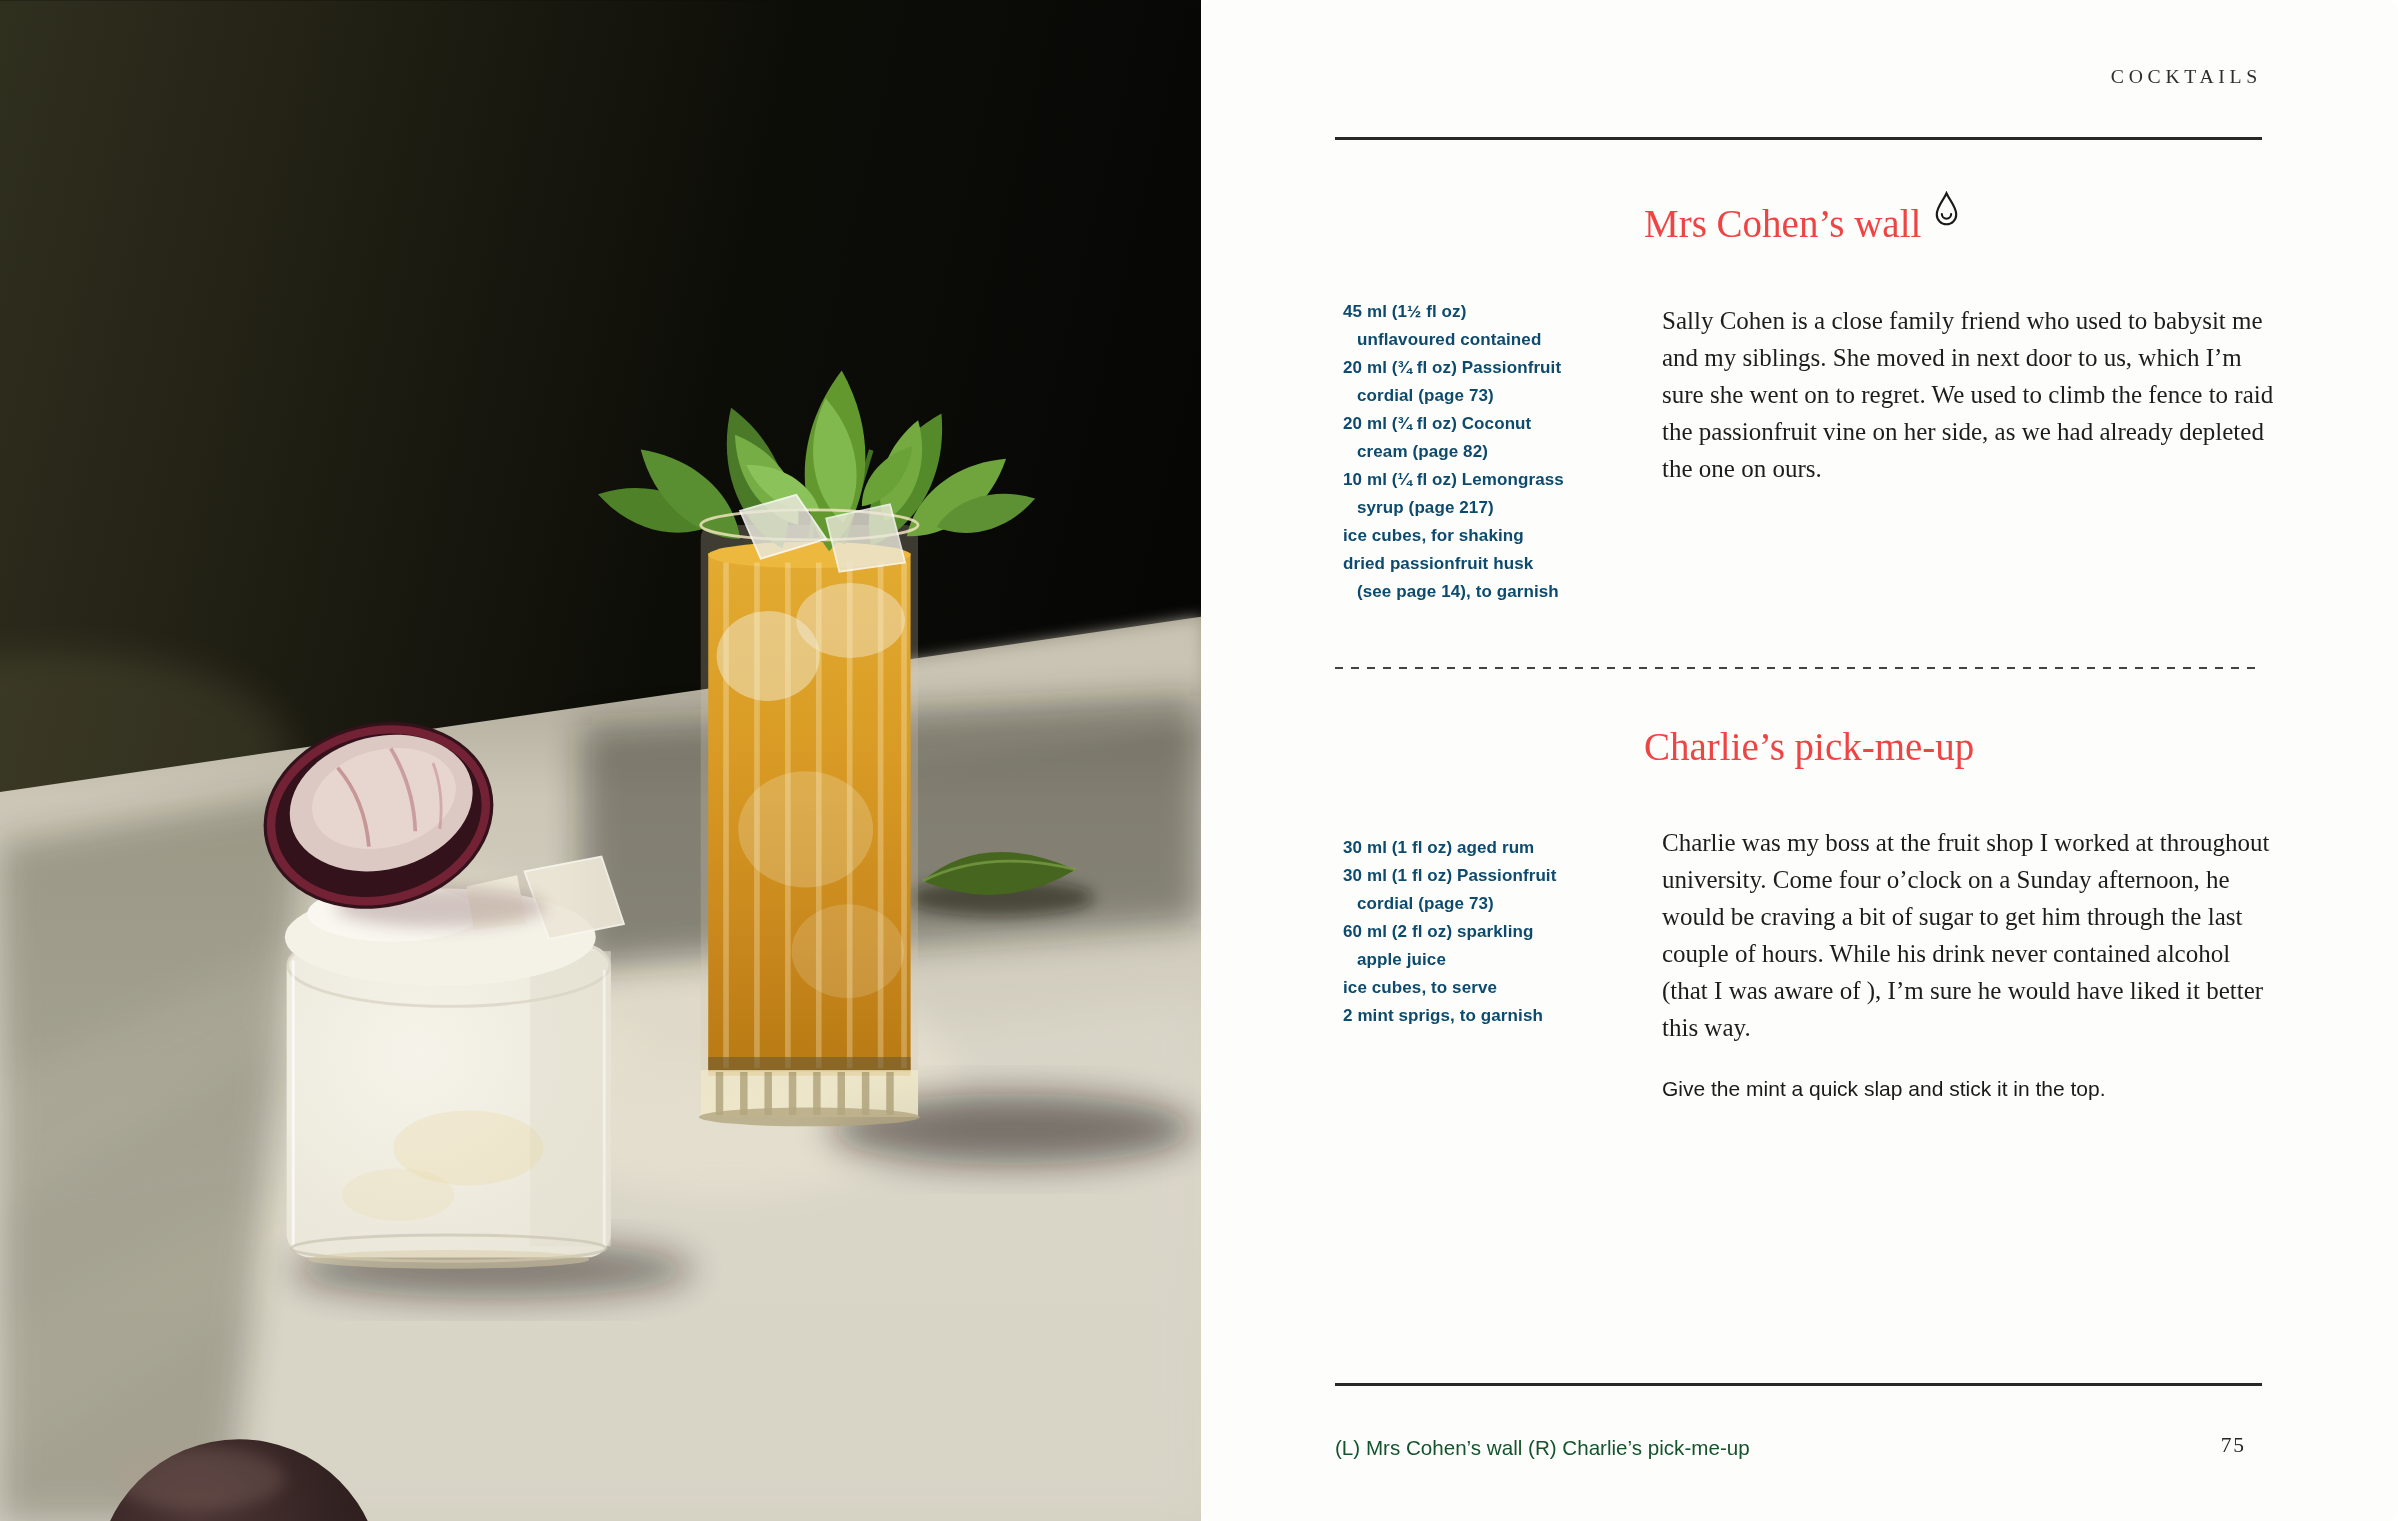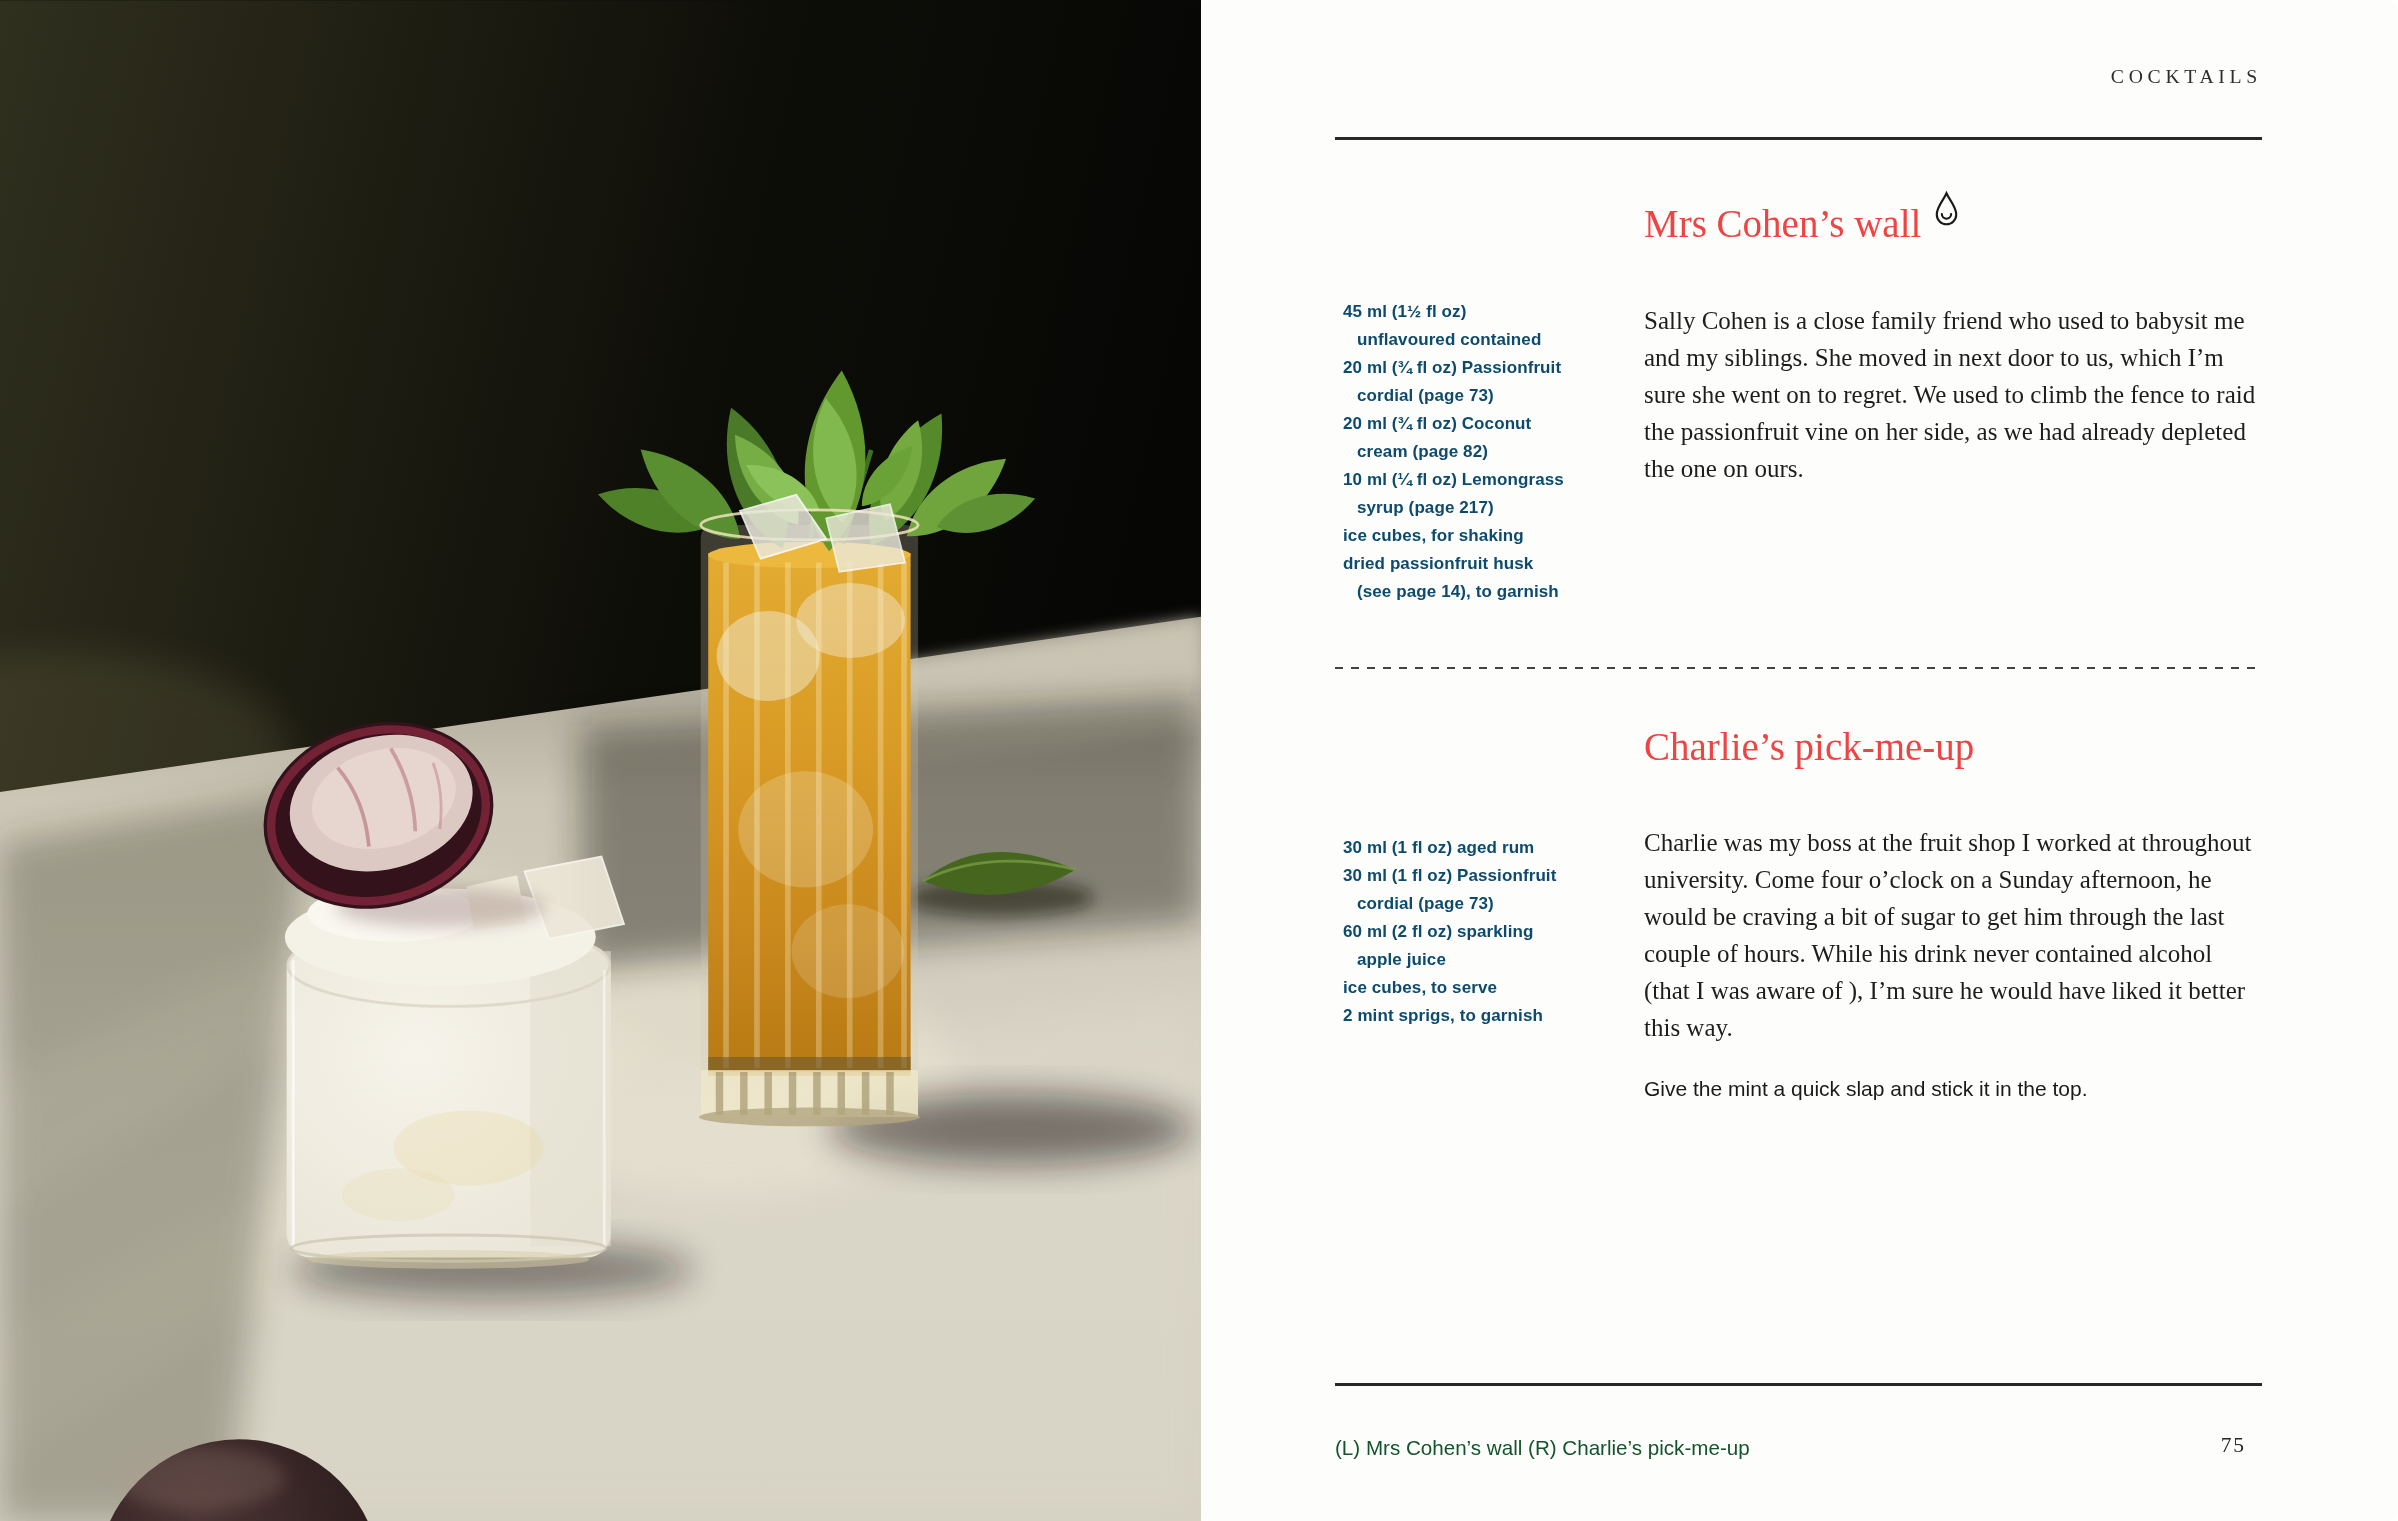--- a/index.html
+++ b/index.html
@@ -25,21 +25,21 @@
   .title-2{top:725px;}
   .drop-icon{display:inline-block;vertical-align:top;position:relative;top:-11.2px;margin-left:13px;}
 
   .ingredients{position:absolute;left:8px;width:314px;font-weight:700;font-size:17px;
       line-height:28px;color:#0c4a6e;letter-spacing:0.1px;}
   .ings-1{top:298px;}
   .ings-2{top:834px;}
   .ing{white-space:nowrap;}
   .ing.cont{padding-left:14px;}
 
-  .paras{position:absolute;left:309px;width:618px;}
+  .paras{position:absolute;left:327px;width:618px;}
   .paras-1{top:302px;}
   .paras-2{top:824px;}
   .paras p{margin:0 0 24px 0;}
   .paras p.serif{font-family:"Liberation Serif",serif;font-size:25px;line-height:37px;color:#1d1d1d;}
   .paras p.sans{font-family:"Liberation Sans",sans-serif;font-size:21px;line-height:37px;color:#1a1a1a;}
 
   .caption{position:absolute;left:0;top:1435px;font-size:20.6px;line-height:26px;color:#14532d;white-space:nowrap;}
   .folio{position:absolute;right:16px;top:1433px;font-family:"Liberation Serif",serif;
       font-size:21.5px;letter-spacing:1.9px;color:#262626;}
 </style>

